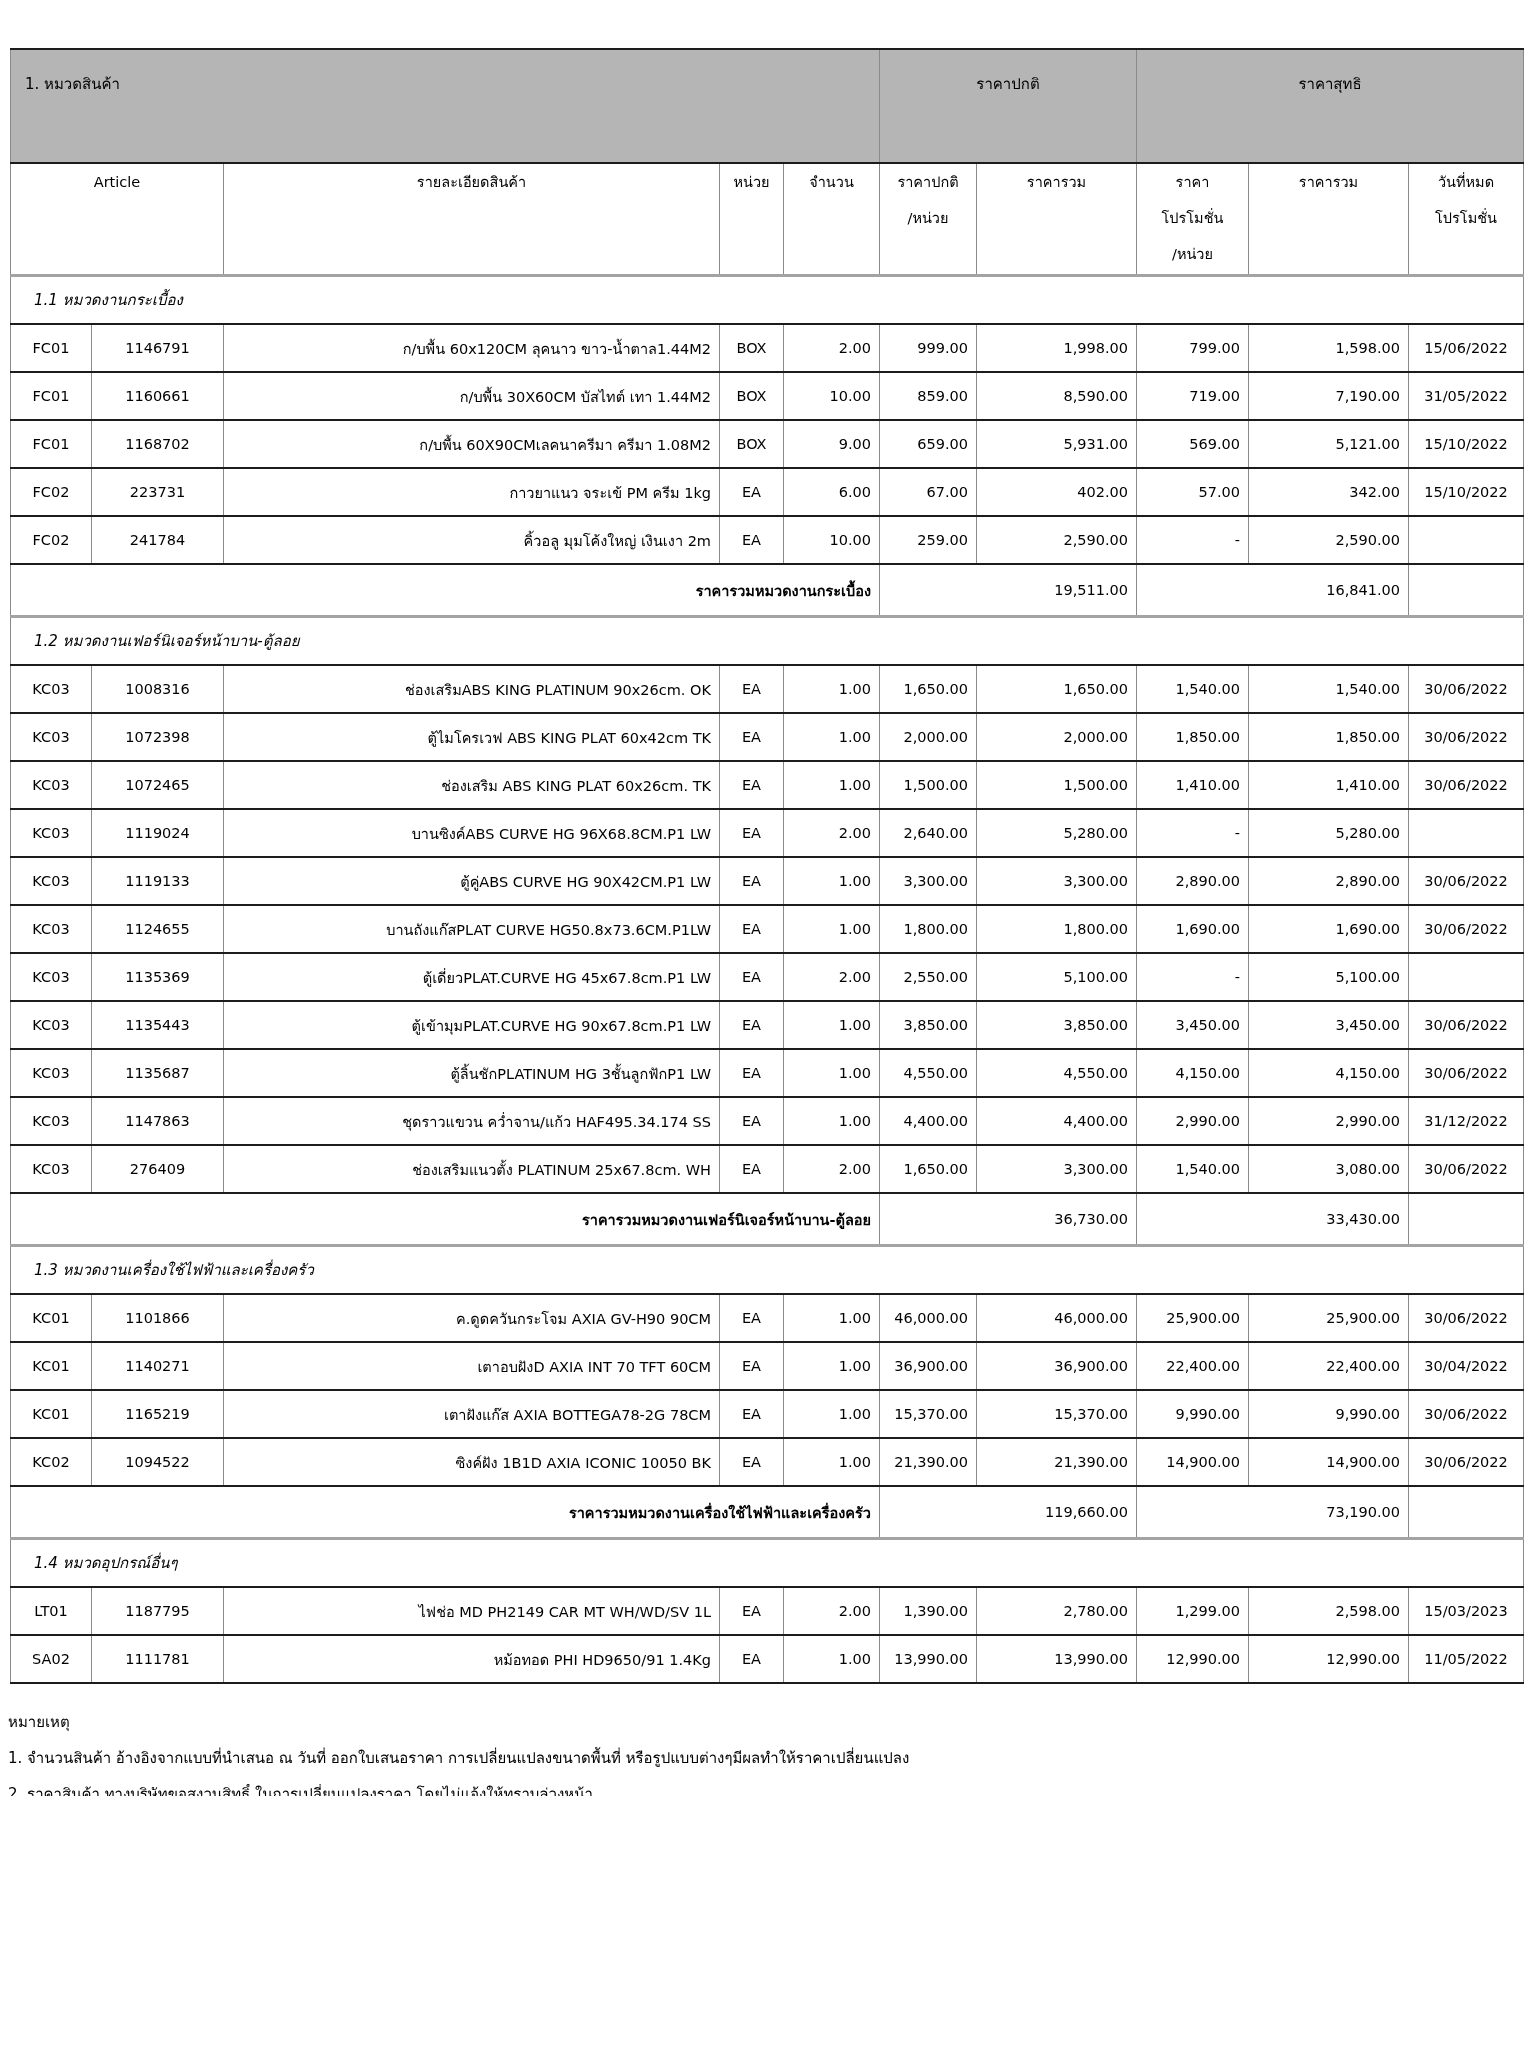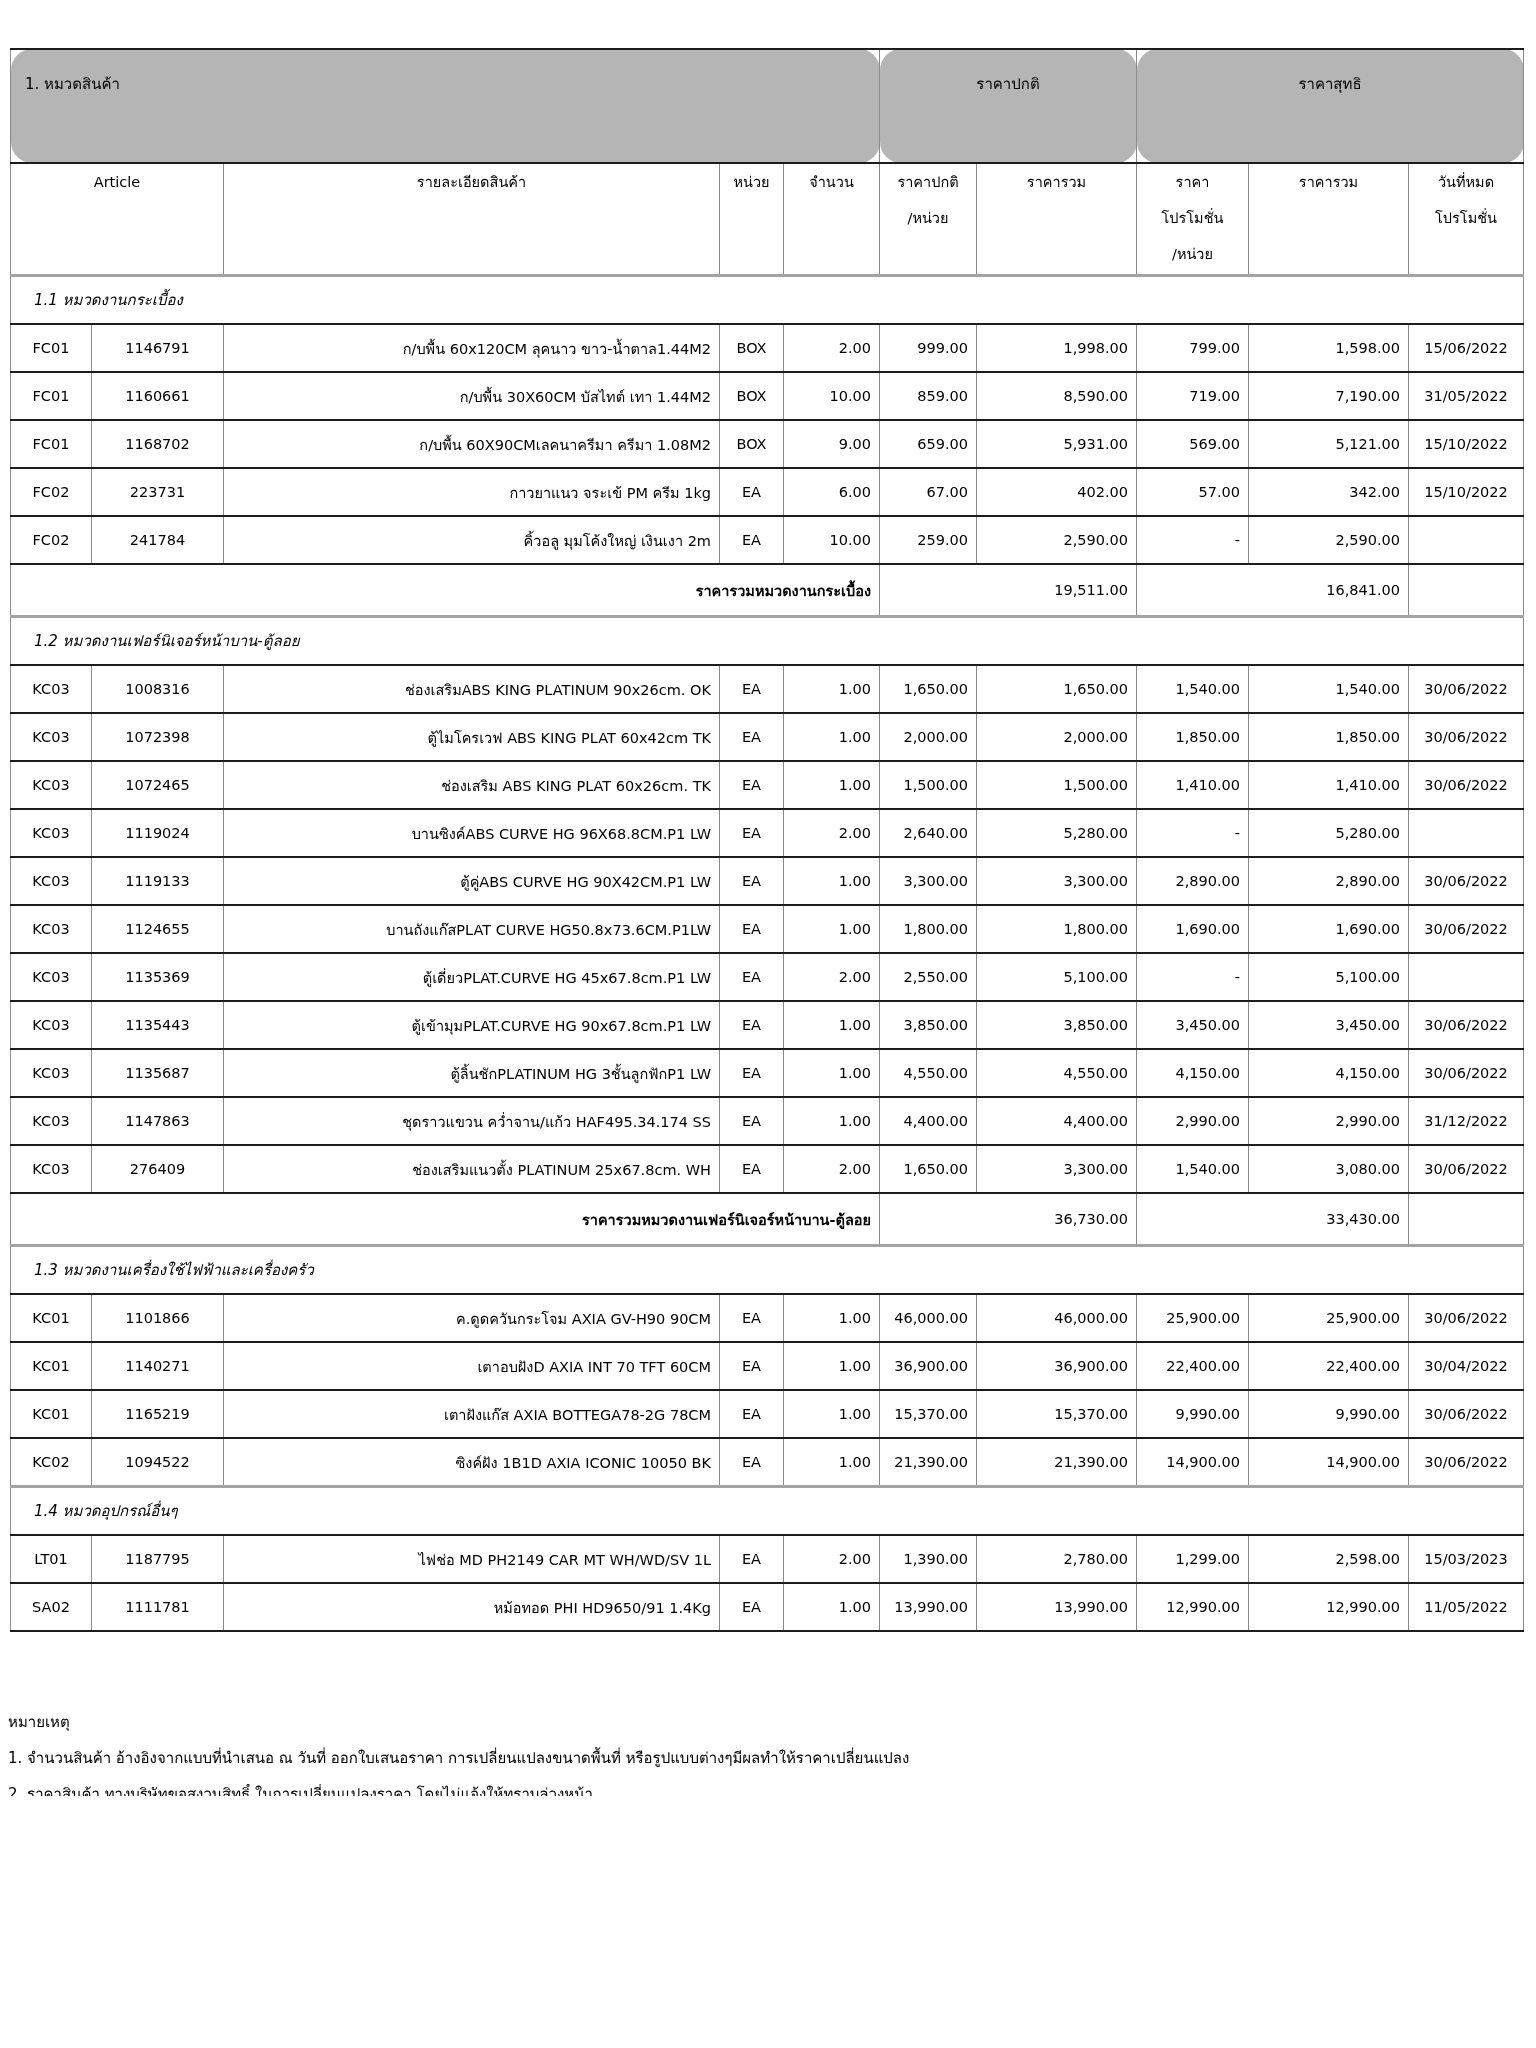--- a/index.html
+++ b/index.html
@@ -27,21 +27,20 @@
     white-space:nowrap;
     padding:0 8px;
   }
   tr.group th{
     background:#b5b5b5;
     height:90px;
     vertical-align:top;
     padding-top:22px;
     font-size:15px;
     text-align:center;
-    border-radius:21px;
   }
   tr.group th.cat{text-align:left;padding-left:14px;}
   tr.cols th{
     height:110px;
     vertical-align:top;
     padding-top:0;
     font-size:14.5px;
     line-height:36px;
     white-space:pre-line;
     text-align:center;
@@ -364,20 +363,26 @@
           <td class="ac">1094522</td>
           <td class="al">ซิงค์ฝัง 1B1D AXIA ICONIC 10050 BK</td>
           <td class="ac">EA</td>
           <td class="ar">1.00</td>
           <td class="ar">21,390.00</td>
           <td class="ar">21,390.00</td>
           <td class="ar">14,900.00</td>
           <td class="ar">14,900.00</td>
           <td class="ac">30/06/2022</td>
         </tr>
+        <tr class="subtotal">
+          <td class="al lbl" colspan="5">ราคารวมหมวดงานเครื่องใช้ไฟฟ้าและเครื่องครัว</td>
+          <td class="ar" colspan="2">119,660.00</td>
+          <td class="ar" colspan="2">73,190.00</td>
+          <td class="ac"></td>
+        </tr>
         <tr class="section">
           <td colspan="10">1.4 หมวดอุปกรณ์อื่นๆ</td>
         </tr>
         <tr class="item">
           <td class="ac">LT01</td>
           <td class="ac">1187795</td>
           <td class="al">ไฟช่อ MD PH2149 CAR MT WH/WD/SV 1L</td>
           <td class="ac">EA</td>
           <td class="ar">2.00</td>
           <td class="ar">1,390.00</td>

